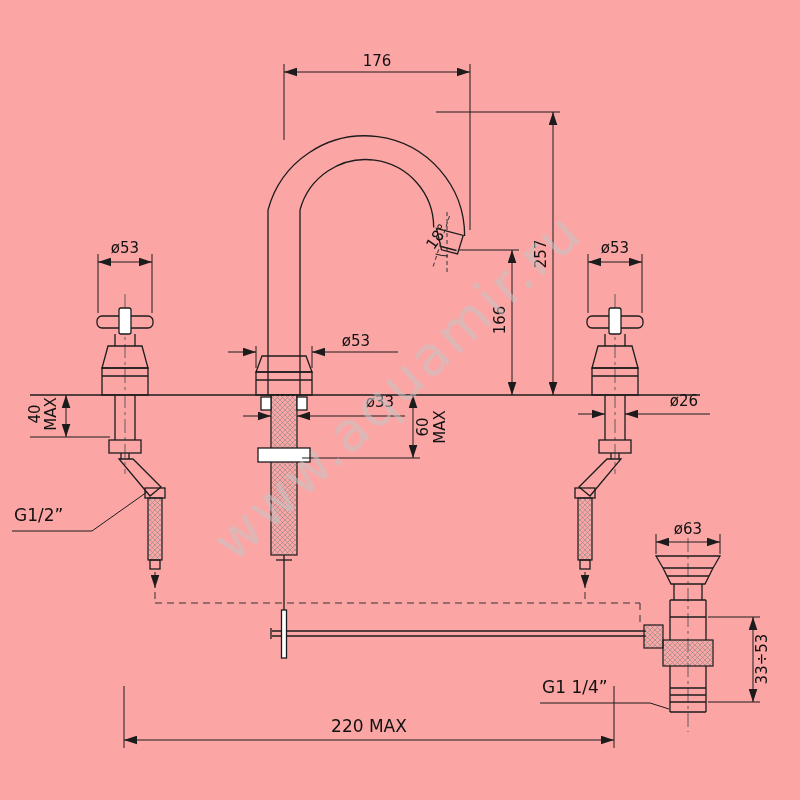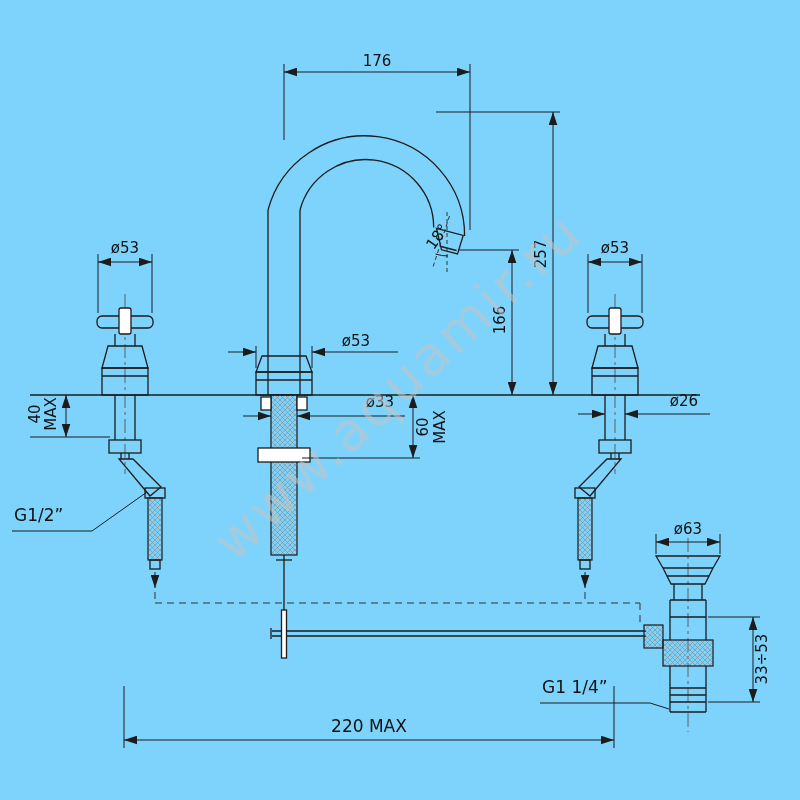--- a/index.html
+++ b/index.html
@@ -1,16 +1,16 @@
 <!DOCTYPE html>
 <html><head>
 <meta charset="utf-8">
 <style>
   html,body{margin:0;padding:0;background:#fff;}
-  .canvas{position:relative;width:800px;height:800px;background:#7dd3fc;outline:1px solid #e4e4e4;font-family:"DejaVu Sans",sans-serif;overflow:hidden;}
+  .canvas{position:relative;width:800px;height:800px;background:#fca5a5;outline:1px solid #e4e4e4;font-family:"DejaVu Sans",sans-serif;overflow:hidden;}
   .s{stroke:#1c1c1c;fill:none;stroke-width:1.3;}
   .sf{stroke:#1c1c1c;fill:#fff;stroke-width:1.3;}
   .sk{stroke:#1c1c1c;stroke-width:1.2;}
   .sd{stroke:#1c1c1c;fill:none;stroke-width:1;}
   .cl{stroke:#555;fill:none;stroke-width:0.9;stroke-dasharray:14 4 3 4;}
   .dash{stroke:#333;fill:none;stroke-width:1;stroke-dasharray:7 5;}
   .dash2{stroke:#333;fill:none;stroke-width:1;stroke-dasharray:4 3;}
   text.dim{font-family:"DejaVu Sans",sans-serif;font-size:15px;fill:#111;}
   text.big{font-family:"DejaVu Sans",sans-serif;font-size:17px;fill:#111;}
   text.wm{font-family:"DejaVu Sans",sans-serif;font-size:54px;fill:#c5c5c5;opacity:0.55;letter-spacing:3px;}

